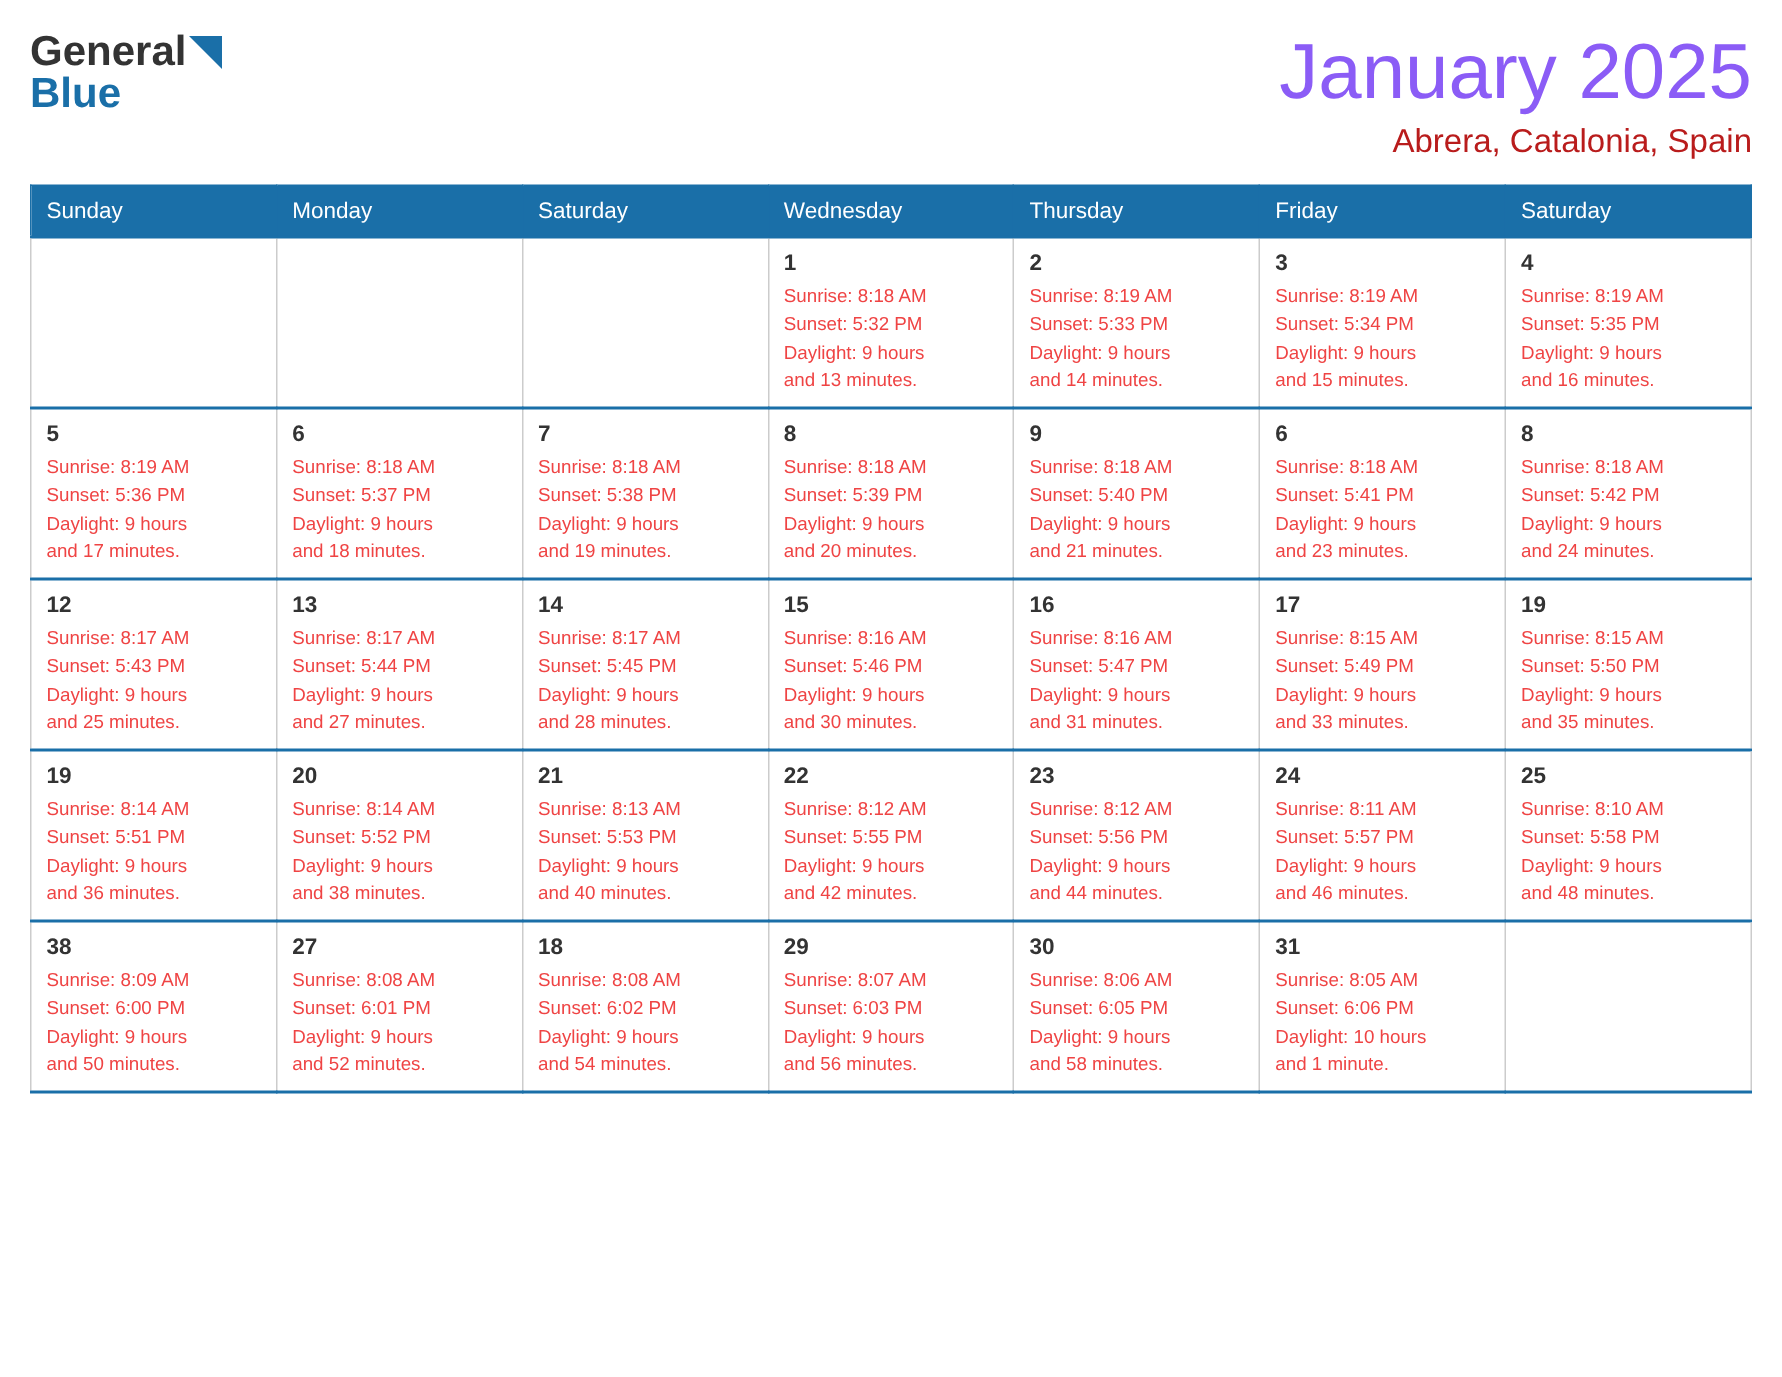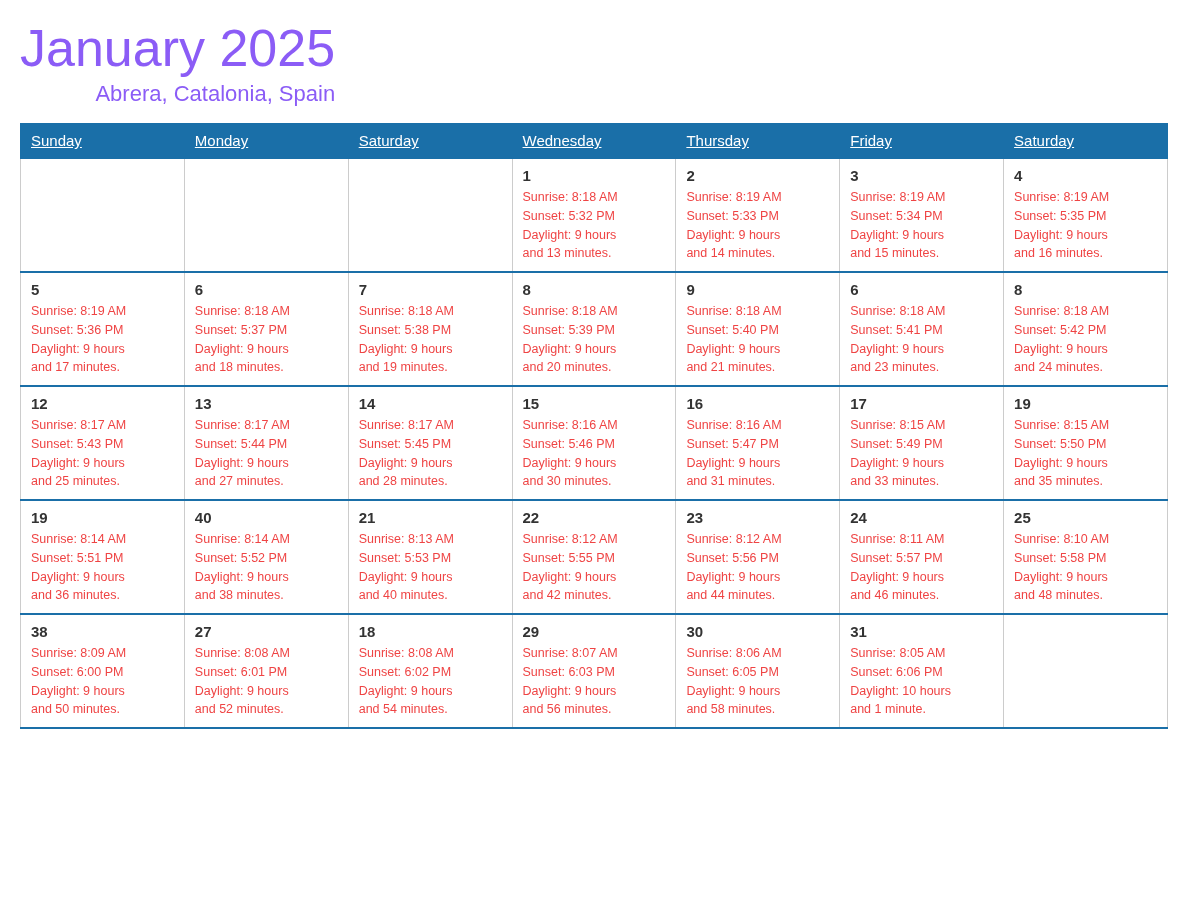--- a/index.html
+++ b/index.html
@@ -39,37 +39,36 @@
       text-align: right;
     }
     .month-title {
       font-size: 52px;
       font-weight: normal;
       color: #8b5cf6;
       line-height: 1.1;
     }
     .location {
       font-size: 22px;
-      color: #8b5cf6;
+      color: #b91c1c;
       margin-top: 4px;
     }
     .calendar {
       width: 100%;
       border-collapse: collapse;
       border: 1px solid #aaa;
     }
     .calendar th {
       background-color: #1a6fa8;
       color: #fff;
       font-size: 15px;
       font-weight: normal;
       padding: 8px 10px;
       text-align: left;
       border: 1px solid #1a6fa8;
-      text-decoration: underline;
     }
     .calendar td {
       width: calc(100% / 7);
       vertical-align: top;
       padding: 8px 10px;
       border: 1px solid #ccc;
       font-size: 13px;
       color: #333;
       min-height: 100px;
     }
@@ -88,20 +87,29 @@
       color: #ef4444;
     }
     .empty-cell {
       background: #fff;
     }
   </style>
 </head>
 <body>
 
 <div class="header">
+  <div class="logo">
+    <div style="display:flex; align-items:center;">
+      <span class="logo-general">General</span>
+      <svg width="22" height="22" viewBox="0 0 22 22" style="margin-left:2px; margin-top:2px;">
+        <polygon points="0,0 22,0 22,22" fill="#1a6fa8"></polygon>
+      </svg>
+    </div>
+    <span class="logo-blue">Blue</span>
+  </div>
   <div class="title-area">
     <div class="month-title">January 2025</div>
     <div class="location">Abrera, Catalonia, Spain</div>
   </div>
 </div>
 
 <table class="calendar">
   <thead>
     <tr>
     <th>Sunday</th>
@@ -194,21 +202,21 @@
           <span class="day-number">19</span>
           <div class="day-info">Sunrise: 8:15 AM<br>Sunset: 5:50 PM<br>Daylight: 9 hours<br>and 35 minutes.</div>
         </td>
       </tr>
       <tr>
         <td>
           <span class="day-number">19</span>
           <div class="day-info">Sunrise: 8:14 AM<br>Sunset: 5:51 PM<br>Daylight: 9 hours<br>and 36 minutes.</div>
         </td>
         <td>
-          <span class="day-number">40</span>
+          <span class="day-number">20</span>
           <div class="day-info">Sunrise: 8:14 AM<br>Sunset: 5:52 PM<br>Daylight: 9 hours<br>and 38 minutes.</div>
         </td>
         <td>
           <span class="day-number">21</span>
           <div class="day-info">Sunrise: 8:13 AM<br>Sunset: 5:53 PM<br>Daylight: 9 hours<br>and 40 minutes.</div>
         </td>
         <td>
           <span class="day-number">22</span>
           <div class="day-info">Sunrise: 8:12 AM<br>Sunset: 5:55 PM<br>Daylight: 9 hours<br>and 42 minutes.</div>
         </td>

